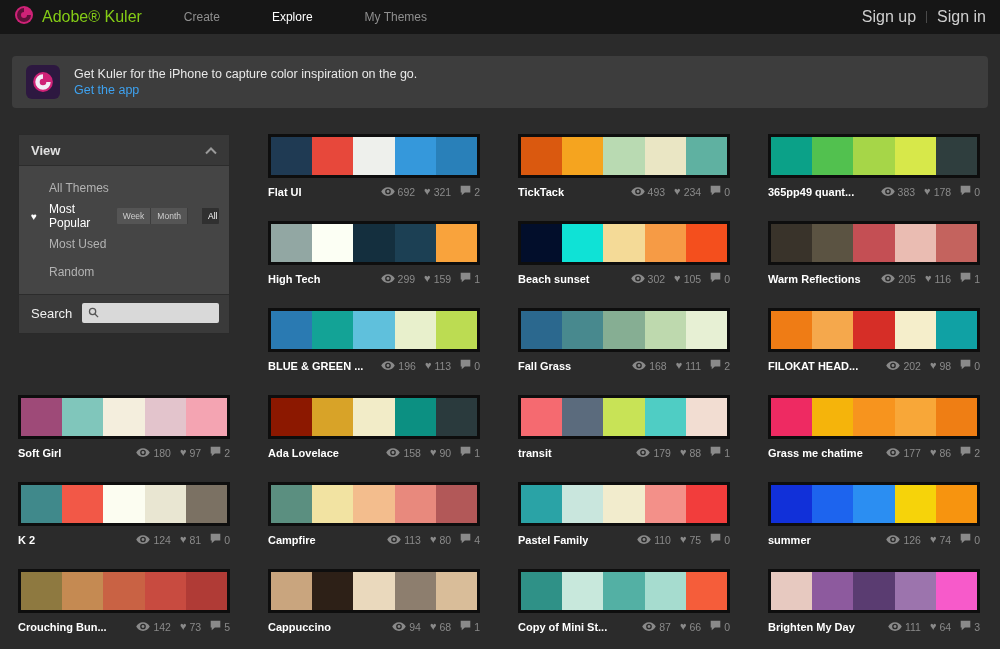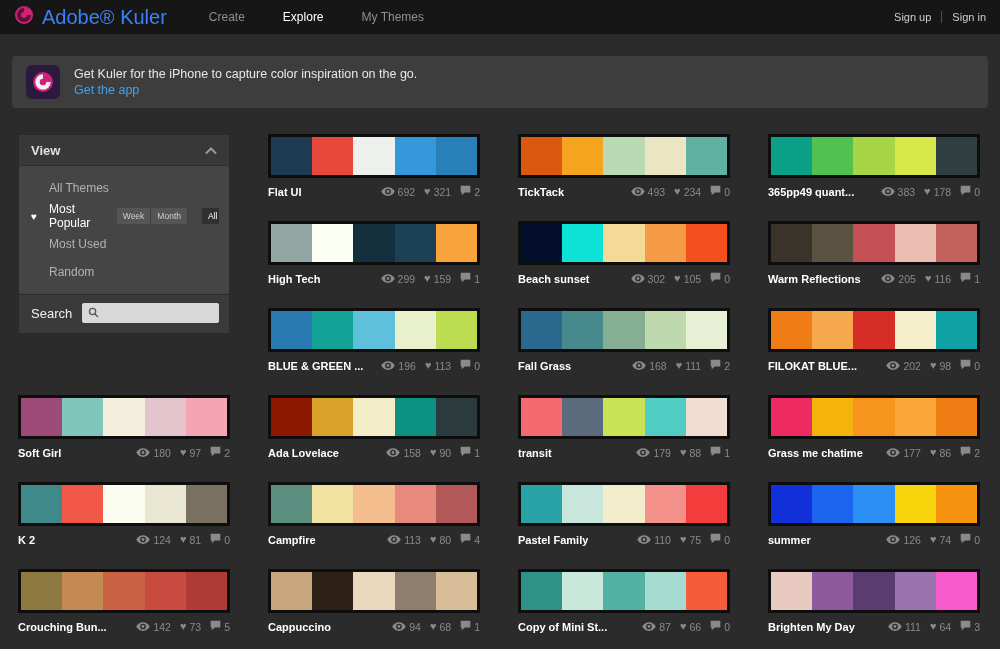--- a/index.html
+++ b/index.html
@@ -1,26 +1,26 @@
 <!DOCTYPE html>
 <html><head>
 <meta charset="utf-8">
 <style>
   html,body{margin:0;padding:0;background:#2b2b2b;font-family:"Liberation Sans",sans-serif;}
   .page{width:1000px;height:649px;background:#2b2b2b;overflow:hidden;position:relative;}
 
   
   .topbar{height:34px;background:#161616;display:flex;align-items:center;padding:0 14px;box-sizing:border-box;}
   .brand{display:flex;align-items:center;gap:8px;}
-  .brand-name{color:#3b82f6;font-size:20px;}
-  .main-nav{display:flex;gap:38px;margin-left:42px;flex:1;}
+  .brand-name{color:#84cc16;font-size:16px;}
+  .main-nav{display:flex;gap:52px;margin-left:42px;flex:1;}
   .nav-item{color:#8f8f8f;font-size:12px;cursor:pointer;}
   .nav-item.active{color:#ffffff;}
   .auth{display:flex;align-items:center;gap:10px;}
-  .auth a{color:#cfcfcf;font-size:11px;text-decoration:none;cursor:pointer;}
+  .auth a{color:#cfcfcf;font-size:16px;text-decoration:none;cursor:pointer;}
   .auth-divider{width:1px;height:12px;background:#4a4a4a;}
 
   
   .banner{margin:22px 12px 0 12px;background:#3d3d3d;border-radius:4px;display:flex;align-items:center;padding:8px 14px;gap:14px;height:36px;}
   .app-icon{width:34px;height:34px;border-radius:6px;background:#2d1840;display:flex;align-items:center;justify-content:center;flex:none;}
   .banner-text-wrap{display:flex;flex-direction:column;gap:2px;}
   .banner-text{color:#e8e8e8;font-size:12.5px;}
   .get-app{color:#3ea2f0;font-size:12.5px;text-decoration:none;cursor:pointer;}
 
   
@@ -428,21 +428,21 @@
 
   <div class="card">
     <div class="strip">
           <div class="swatch" style="background: rgb(239, 124, 21);"></div>
           <div class="swatch" style="background: rgb(245, 168, 76);"></div>
           <div class="swatch" style="background: rgb(214, 46, 39);"></div>
           <div class="swatch" style="background: rgb(245, 238, 203);"></div>
           <div class="swatch" style="background: rgb(16, 161, 164);"></div>
         </div>
     <div class="caption">
-      <span class="tname">FILOKAT BLUE...</span>
+      <span class="tname">FILOKAT HEAD...</span>
       <span class="stats">
         <span class="stat">
           <span>
             <svg width="14" height="9" viewBox="0 0 24 15">
                   <path d="M12 0C7 0 2.6 2.9.4 7.5 2.6 12.1 7 15 12 15s9.4-2.9 11.6-7.5C21.4 2.9 17 0 12 0zm0 12.4a4.9 4.9 0 110-9.8 4.9 4.9 0 010 9.8z" fill="#8a8a8a"></path>
                   <circle cx="12" cy="7.5" r="2.4" fill="#8a8a8a"></circle>
                 </svg>
           </span>
           <span class="views">202</span>
         </span>

